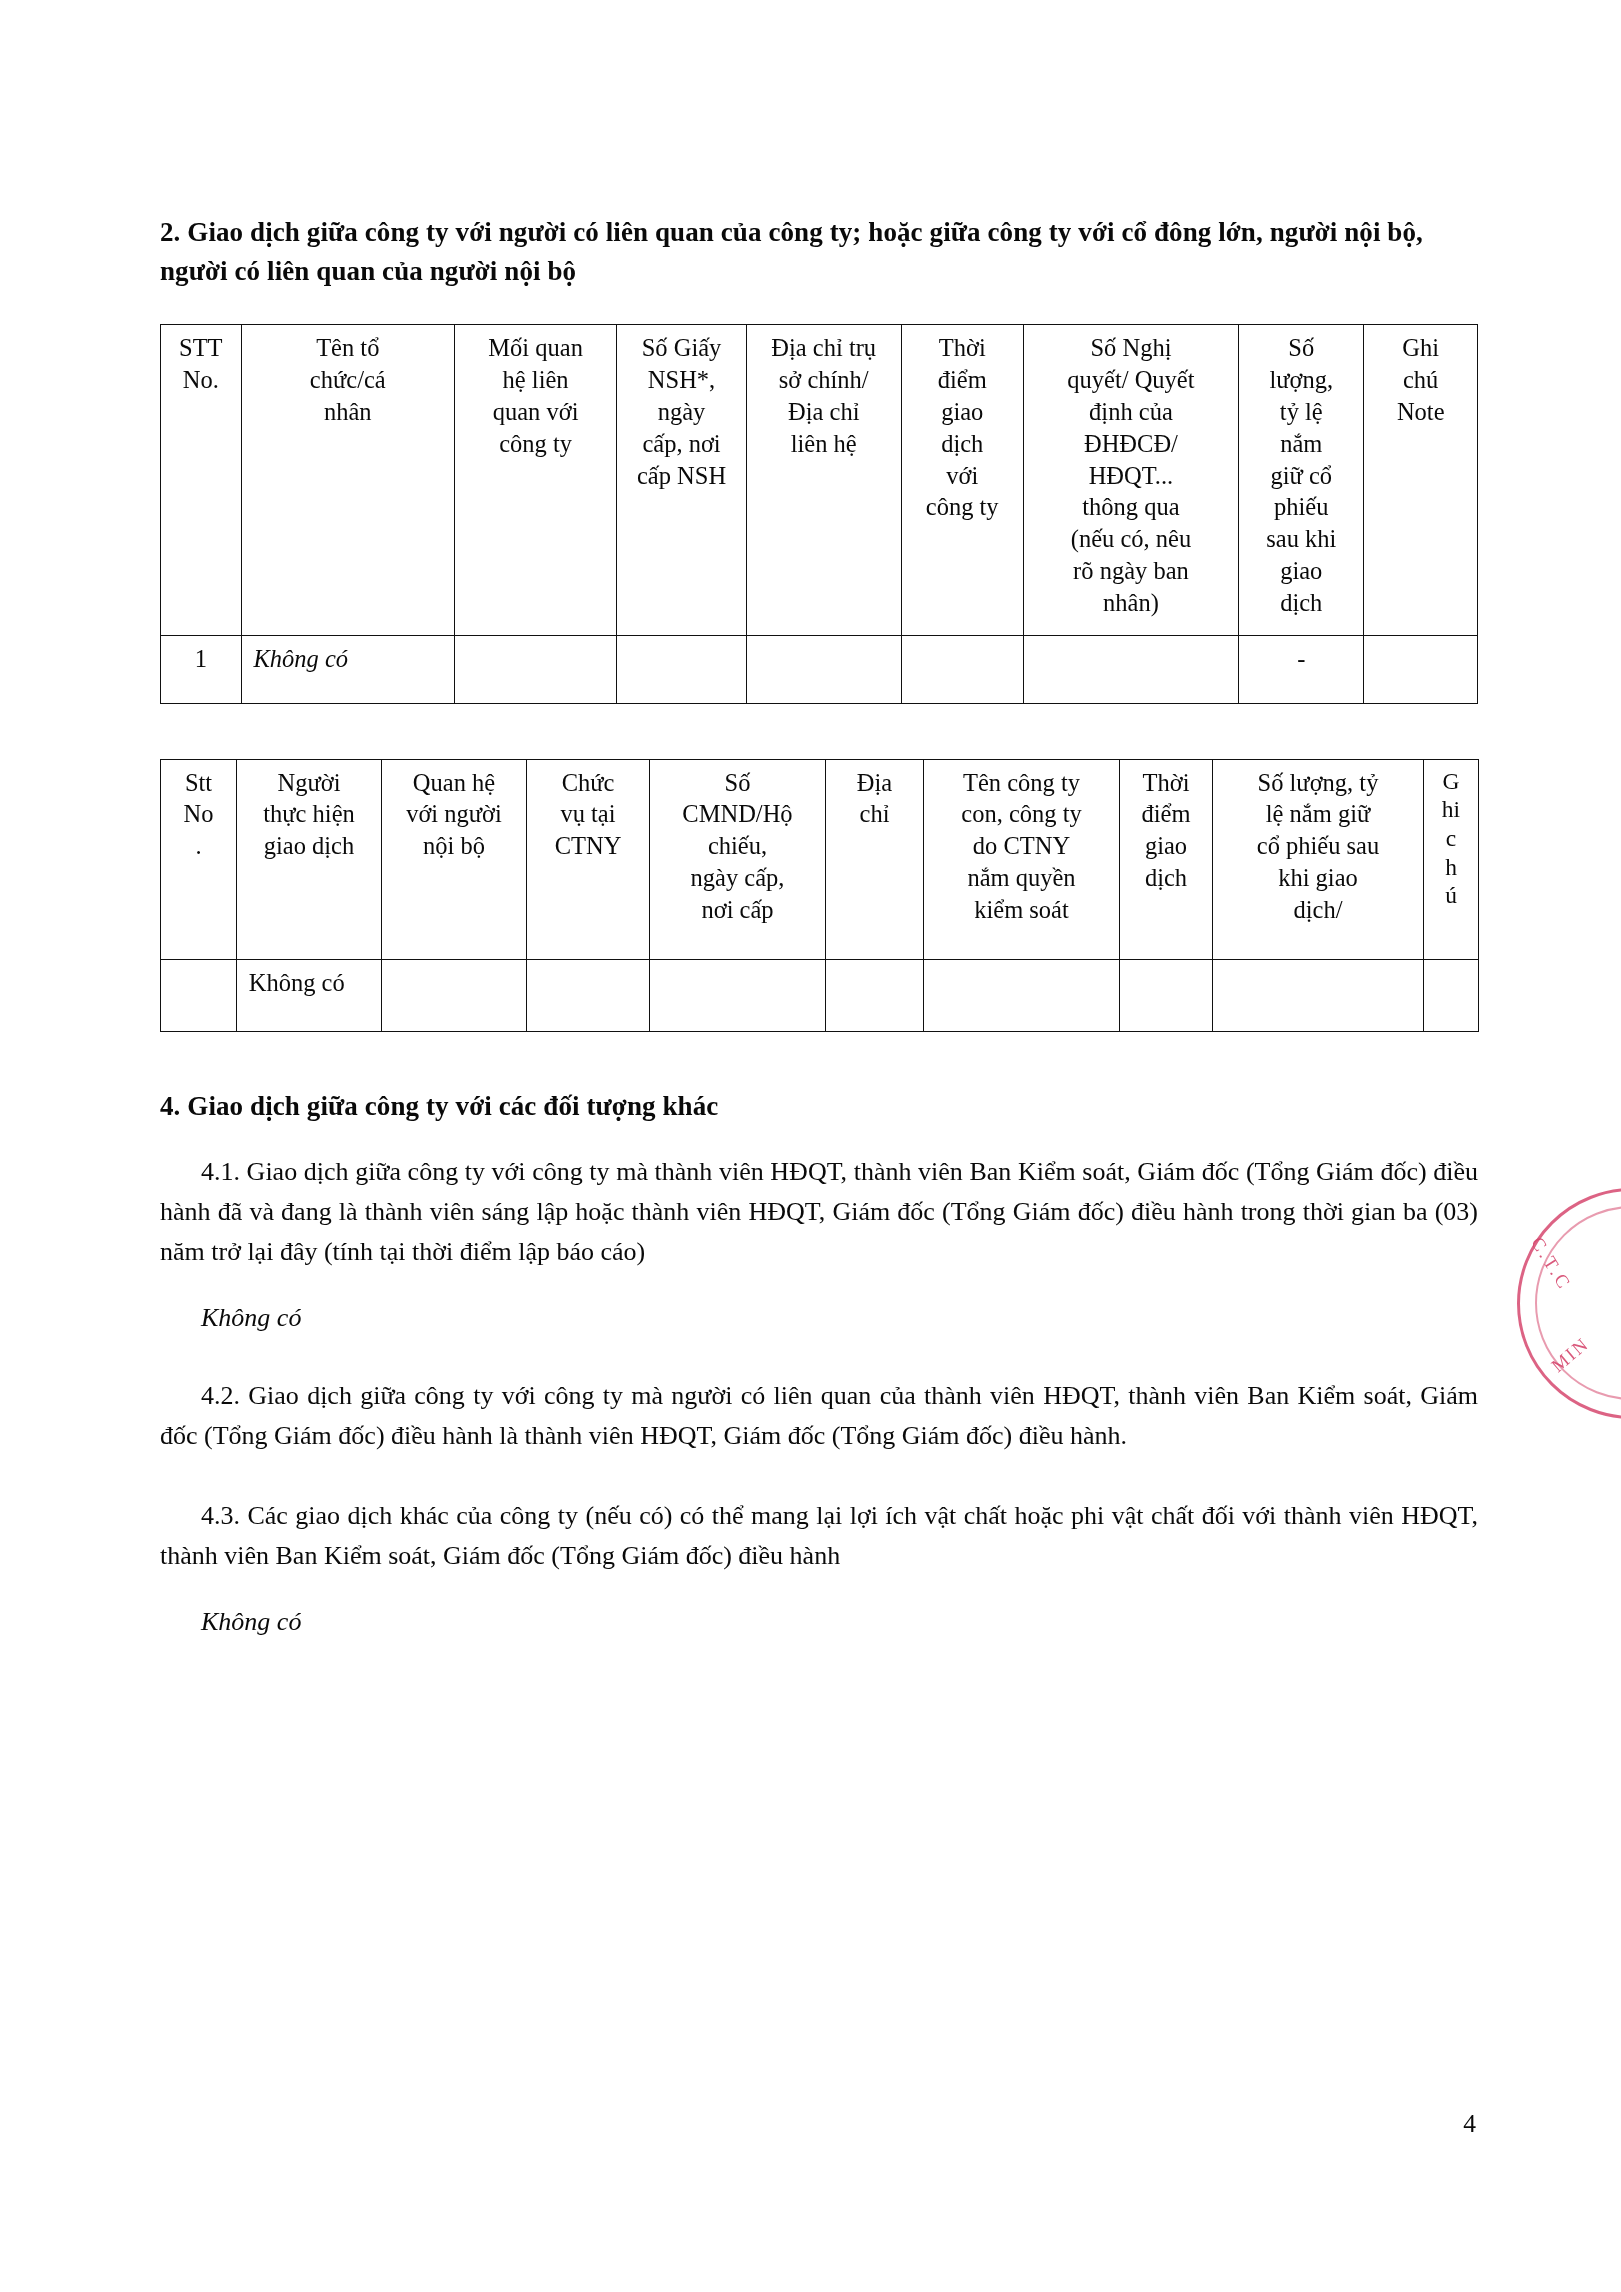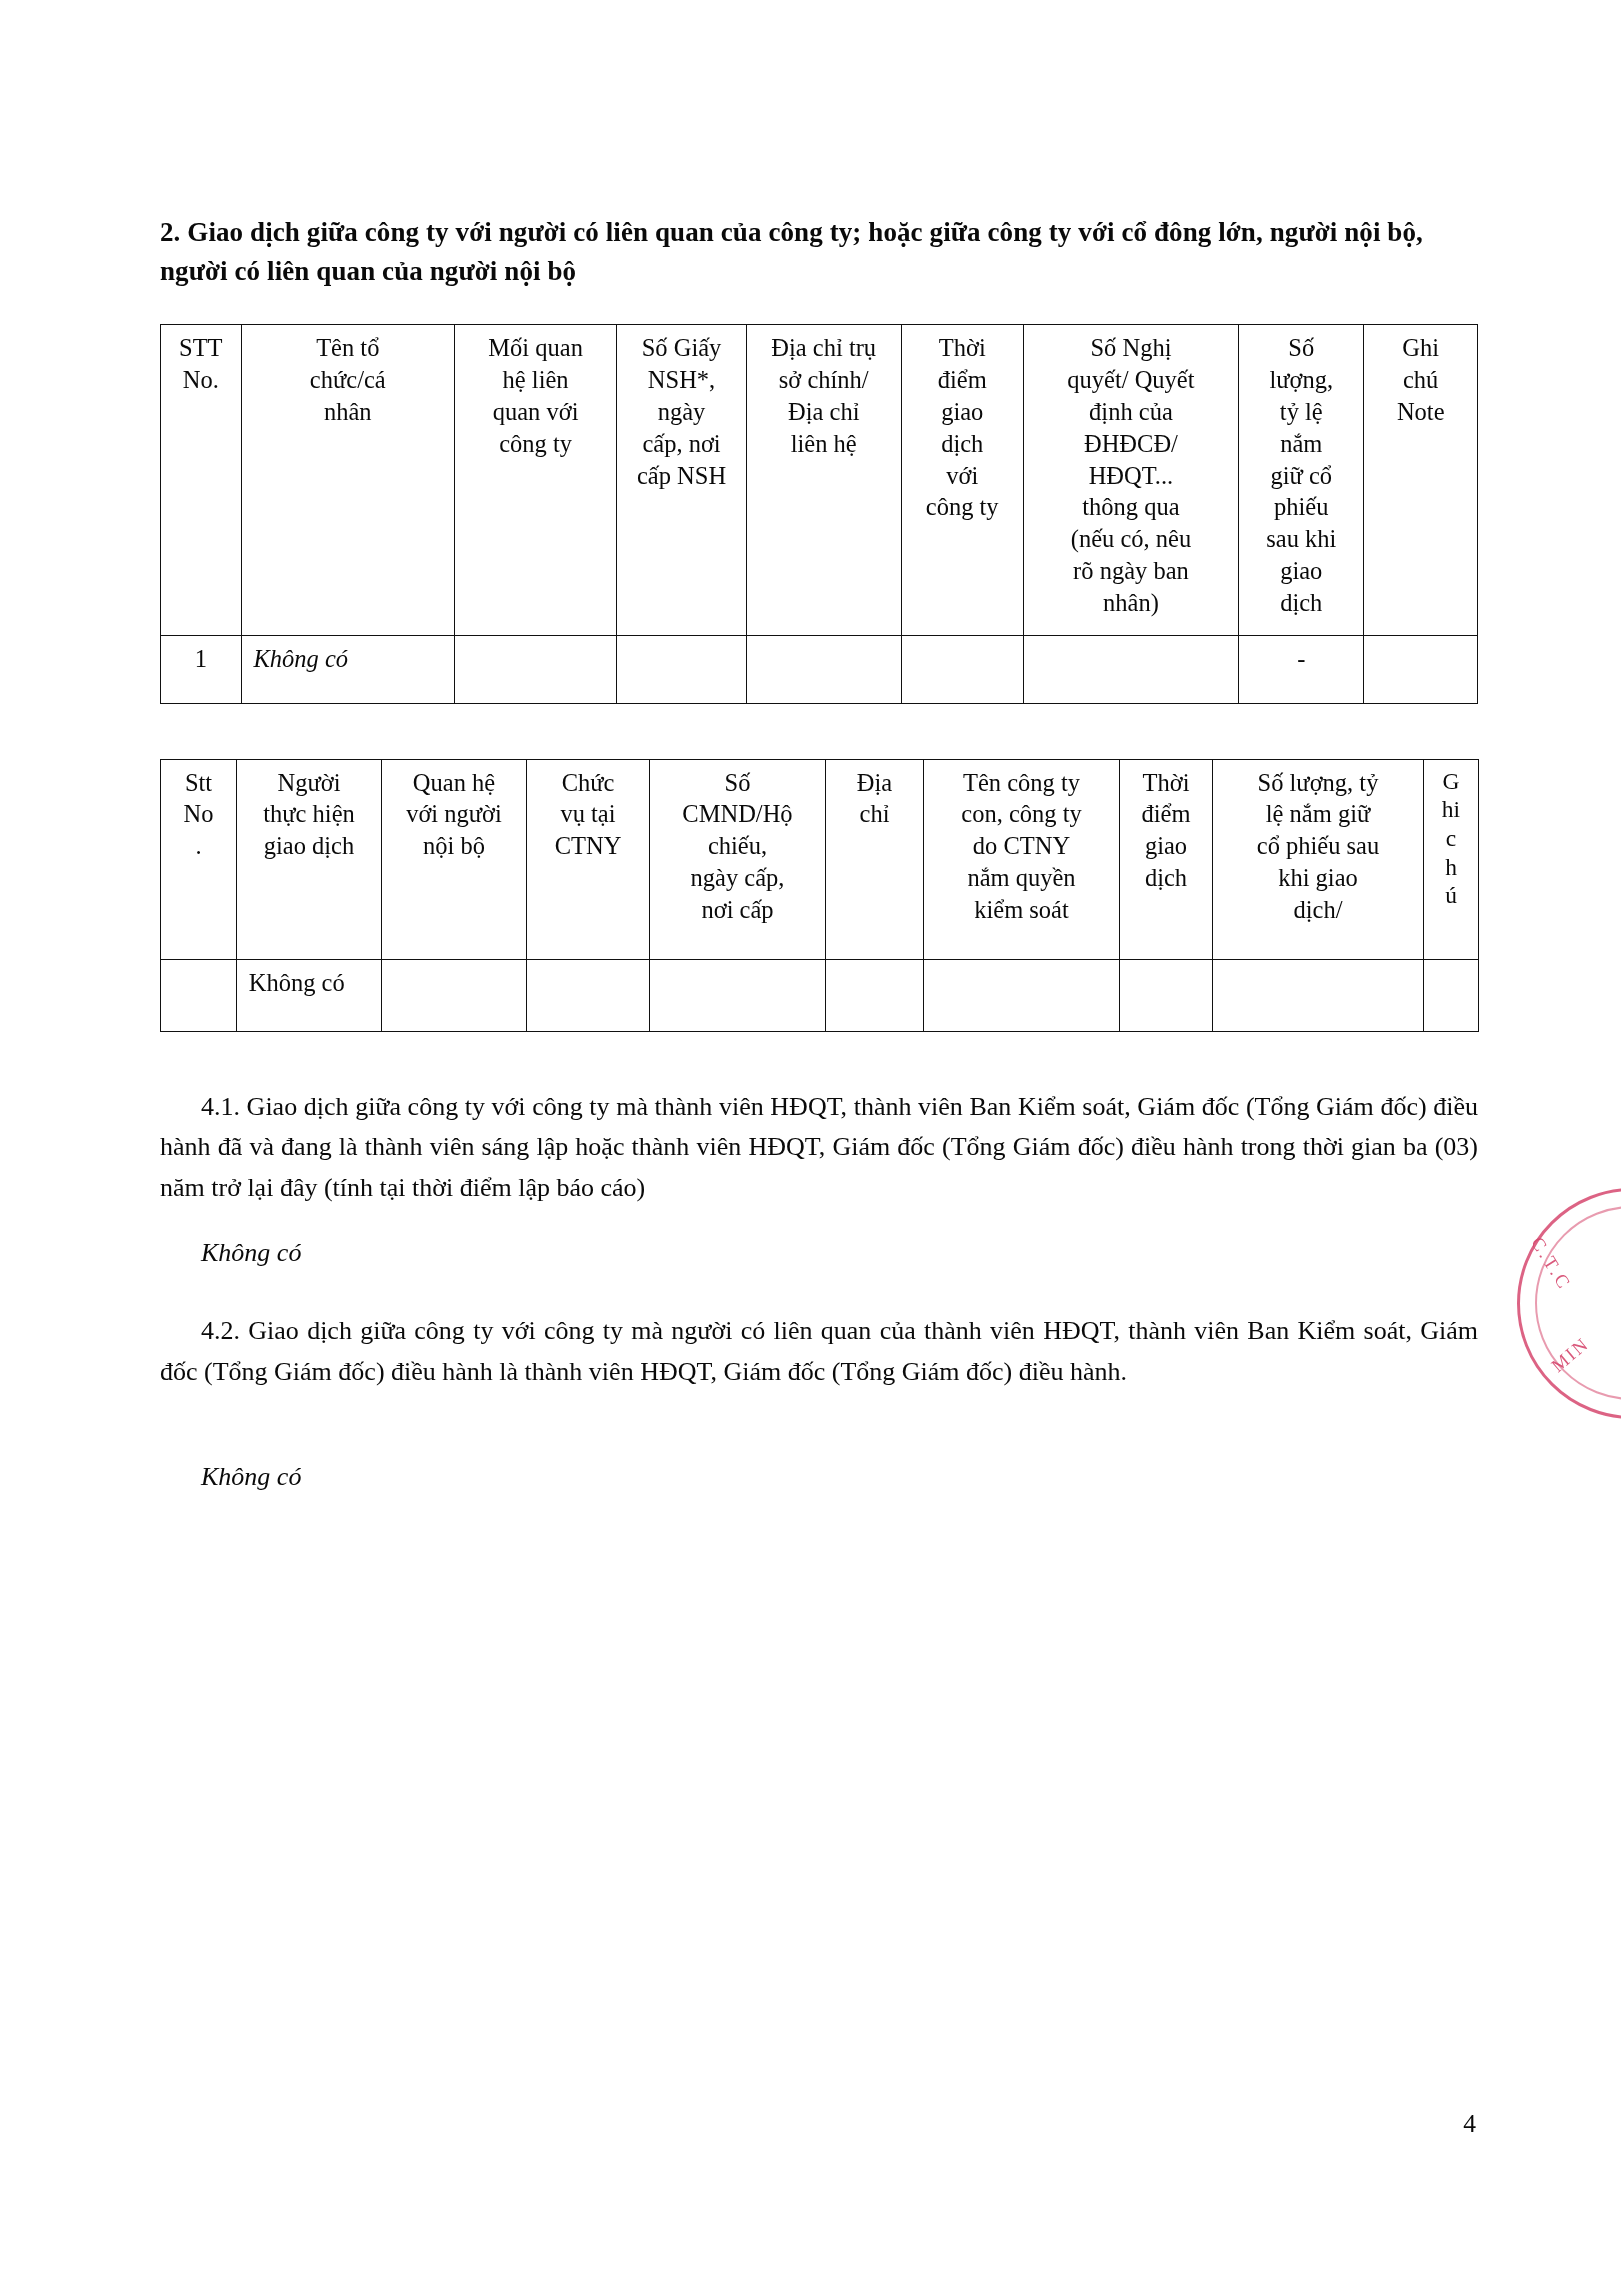--- a/index.html
+++ b/index.html
@@ -353,30 +353,32 @@
           <td></td>
           <td></td>
           <td></td>
           <td></td>
         </tr>
       </tbody>
     </table>
 
     <div class="gap-lg"></div>
 
+    <p class="heading h-sec4">4. Giao dịch giữa công ty với các đối tượng khác</p>
 
     <p class="para">4.1. Giao dịch giữa công ty với công ty mà thành viên HĐQT, thành viên Ban Kiểm soát, Giám đốc (Tổng Giám đốc) điều hành đã và đang là thành viên sáng lập hoặc thành viên HĐQT, Giám đốc (Tổng Giám đốc) điều hành trong thời gian ba (03) năm trở lại đây (tính tại thời điểm lập báo cáo)</p>
     <p class="answer">Không có</p>
 
     <div class="gap-md"></div>
 
     <p class="para">4.2. Giao dịch giữa công ty với công ty mà người có liên quan của thành viên HĐQT, thành viên Ban Kiểm soát, Giám đốc (Tổng Giám đốc) điều hành là thành viên HĐQT, Giám đốc (Tổng Giám đốc) điều hành.</p>
 
     <div class="gap-md"></div>
 
+    <p class="para">4.3. Các giao dịch khác của công ty (nếu có) có thể mang lại lợi ích vật chất hoặc phi vật chất đối với thành viên HĐQT, thành viên Ban Kiểm soát, Giám đốc (Tổng Giám đốc) điều hành</p>
     <p class="answer">Không có</p>
 
   </div>
 
   <div class="page-number">4</div>
 
 </div>
 
 
 </body></html>

